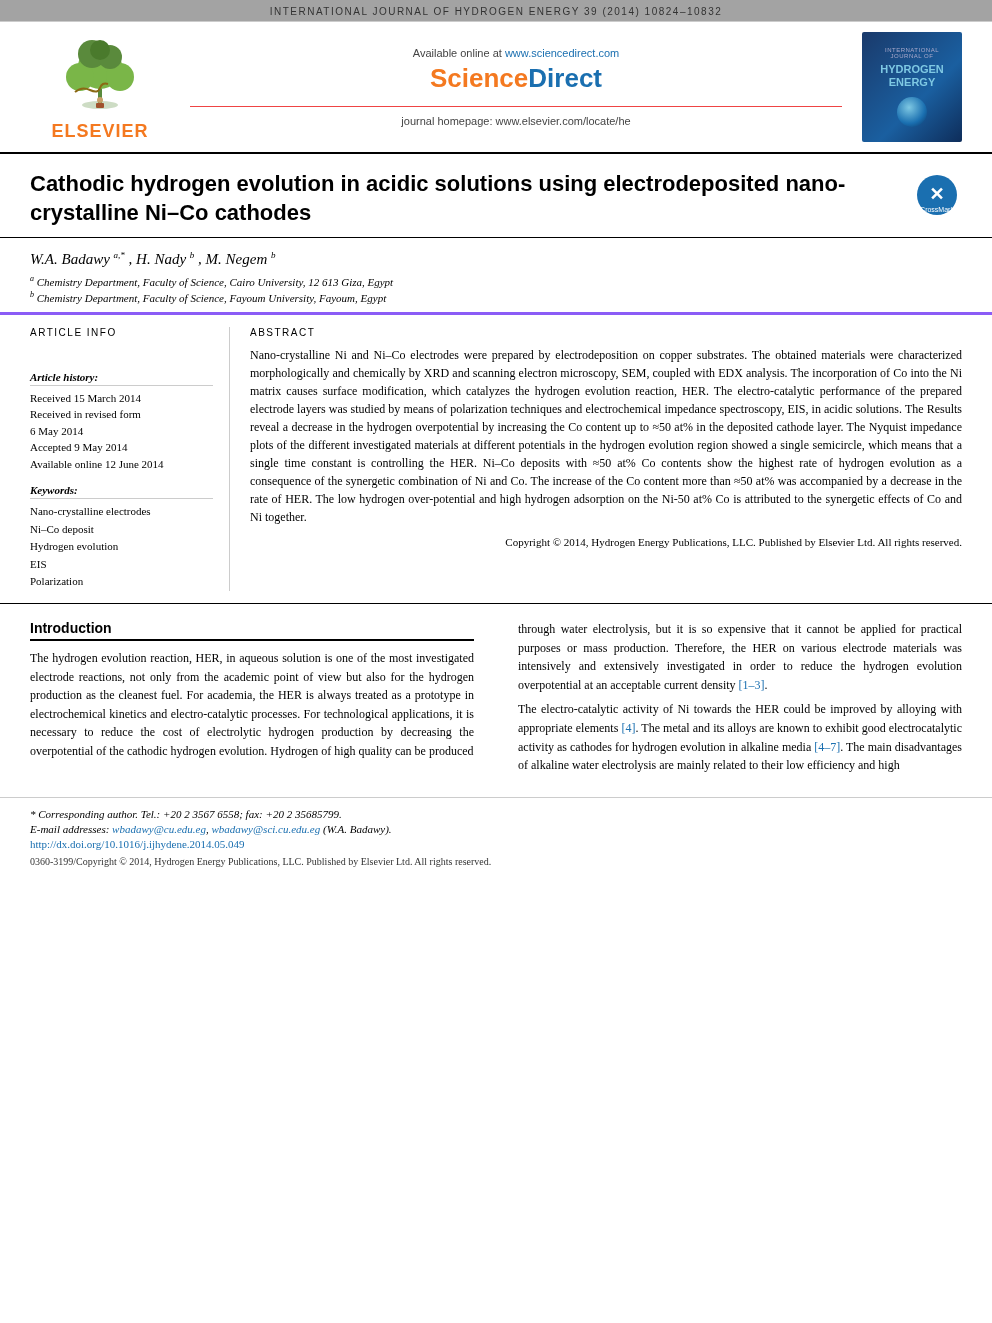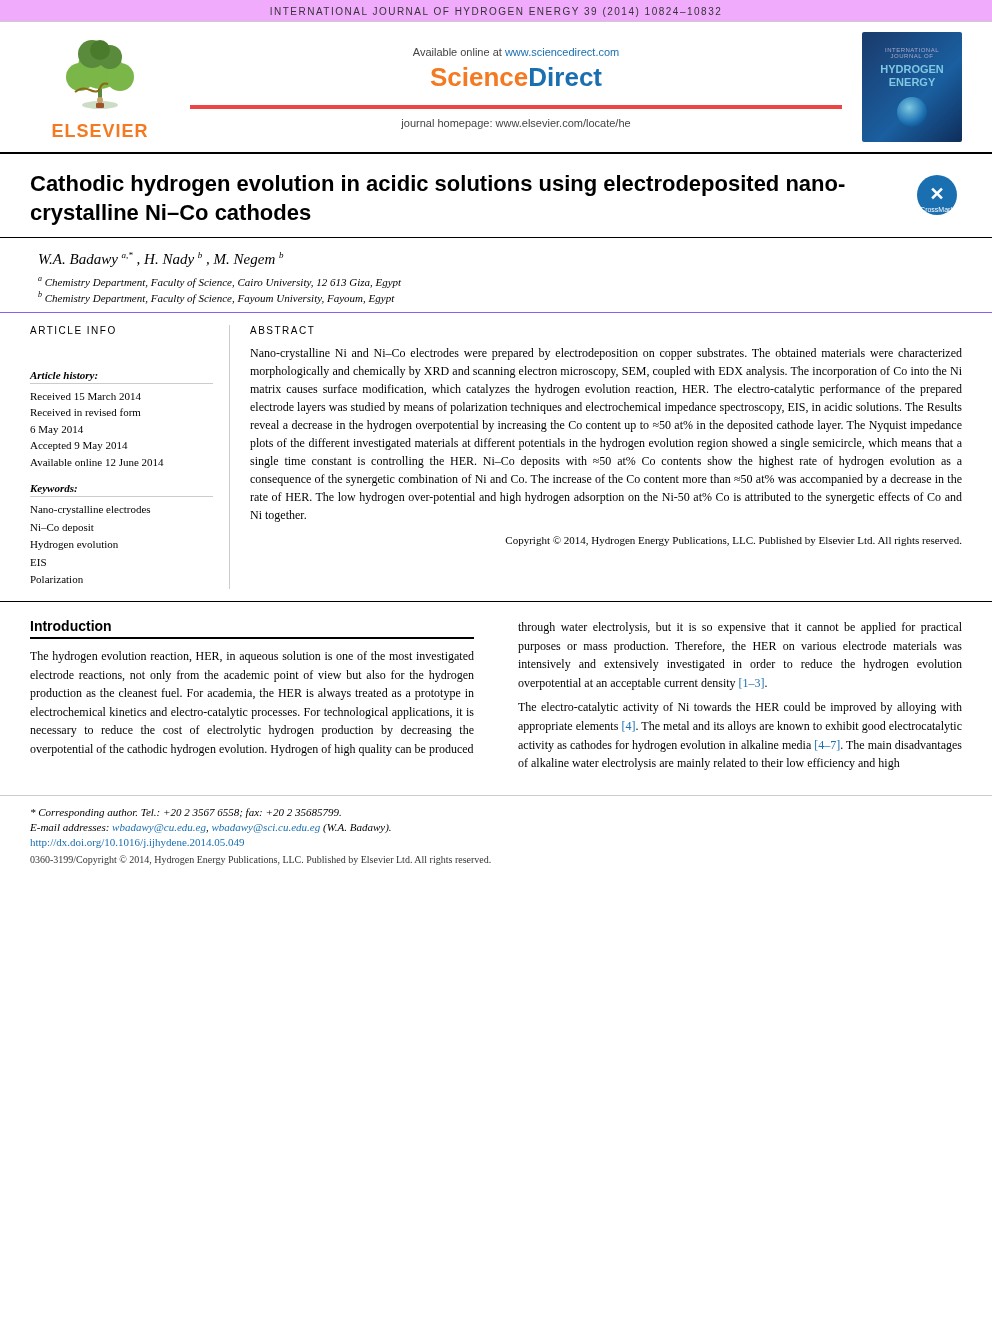--- a/index.html
+++ b/index.html
@@ -7,21 +7,21 @@
       width: 992px;
       min-height: 1323px;
       background: #fff;
       font-family: 'Times New Roman', Times, serif;
       font-size: 13px;
       color: #000;
     }
 
     
     .top-banner {
-      background: #f0abfc;
+      background: #a3a3a3;
       text-align: center;
       padding: 6px 0 4px;
       font-family: Arial, sans-serif;
       font-size: 10px;
       letter-spacing: 1.5px;
       color: #333;
       text-transform: uppercase;
       border-bottom: 1px solid #ccc;
     }
 
@@ -75,21 +75,21 @@
       font-weight: bold;
       color: #f47920;
     }
     .sciencedirect-logo span { color: #1a6fb0; }
     .journal-homepage {
       font-family: Arial, sans-serif;
       font-size: 11px;
       color: #444;
       margin-top: 8px;
       padding-top: 8px;
-      border-top: 4px solid #ef4444;
+      border-top: 1px solid #ef4444;
       width: 100%;
       text-align: center;
     }
 
     .header-right {
       width: 120px;
       flex-shrink: 0;
       display: flex;
       align-items: center;
       justify-content: center;
@@ -157,22 +157,22 @@
       justify-content: center;
       padding-top: 4px;
     }
     .crossmark-icon {
       width: 42px;
       height: 42px;
     }
 
     
     .authors-section {
-      padding: 12px 38px 6px;
-      border-bottom: 1px solid #8b5cf6;
+      padding: 12px 30px 6px;
+      border-bottom: 3px solid #8b5cf6;
     }
     .authors-line {
       font-size: 15px;
       font-style: italic;
       margin-bottom: 6px;
     }
     .author-sup { font-size: 9px; vertical-align: super; }
     .affiliation {
       font-size: 11px;
       font-style: italic;

